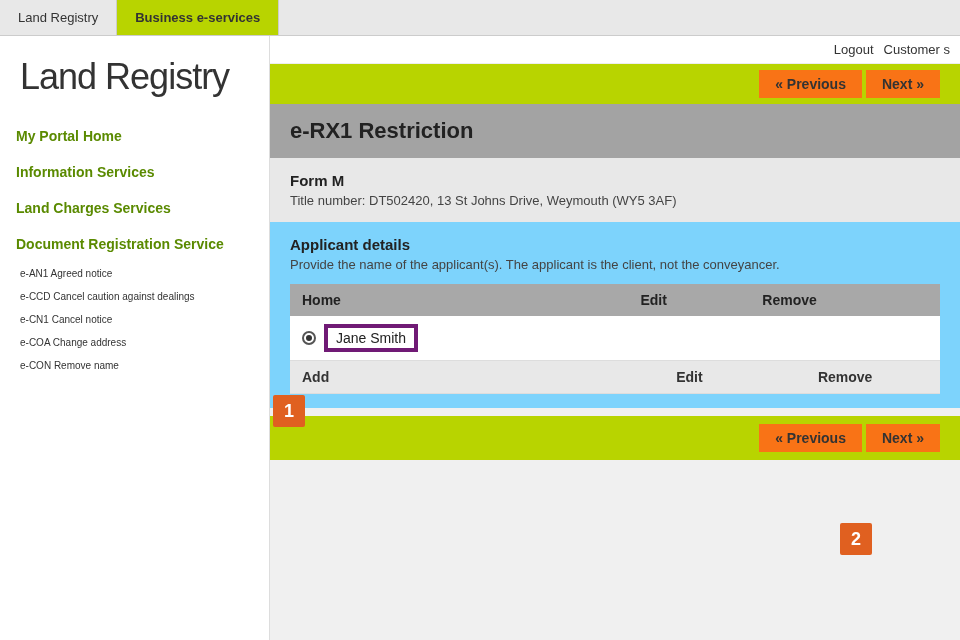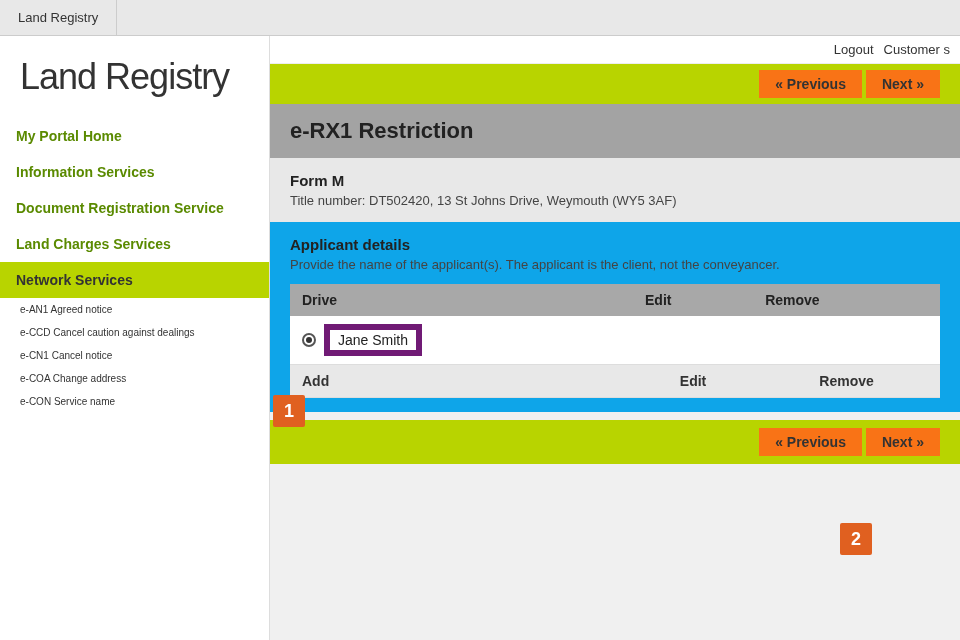--- a/index.html
+++ b/index.html
@@ -148,21 +148,21 @@
       font-size: 15px;
       color: #222;
       margin-bottom: 4px;
     }
     .form-section-subtitle {
       font-size: 13px;
       color: #444;
     }
 
     .applicant-section {
-      background: #0ea5e9;
+      background: #7dd3fc;
       padding: 14px 20px;
     }
     .applicant-title {
       font-weight: bold;
       font-size: 15px;
       color: #222;
       margin-bottom: 4px;
     }
     .applicant-desc {
       font-size: 13px;
@@ -207,21 +207,21 @@
       content: '';
       width: 6px;
       height: 6px;
       border-radius: 50%;
       background: #333;
       position: absolute;
       top: 2px;
       left: 2px;
     }
     .name-box {
-      border: 6px solid #701a75;
+      border: 4px solid #701a75;
       padding: 2px 8px;
       background: #fff;
       font-size: 14px;
       color: #222;
     }
 
     .action-row td {
       background: #e8e8e8;
       font-weight: bold;
       color: #333;
@@ -273,37 +273,37 @@
       position: relative;
     }
   </style>
 </head>
 <body>
 
 <div class="relative-wrapper">
 
   <div class="top-nav">
     <div class="top-nav-item">Land Registry</div>
+    <div class="top-nav-item active">Business e-services</div>
   </div>
 
   <div class="layout">
 
     <div class="sidebar">
       <div class="sidebar-logo">Land Registry</div>
       <div class="sidebar-top-links">
         <a class="sidebar-link">My Portal Home</a>
         <a class="sidebar-link">Information Services</a>
+        <a class="sidebar-link">Land Charges Services</a>
         <a class="sidebar-link">Document Registration Service</a>
-        <a class="sidebar-link">Land Charges Services</a>
-        <div class="sidebar-section-active">Network Services</div>
         <a class="sidebar-sub-item">e-AN1 Agreed notice</a>
         <a class="sidebar-sub-item">e-CCD Cancel caution against dealings</a>
         <a class="sidebar-sub-item">e-CN1 Cancel notice</a>
         <a class="sidebar-sub-item">e-COA Change address</a>
-        <a class="sidebar-sub-item">e-CON Service name</a>
+        <a class="sidebar-sub-item">e-CON Remove name</a>
       </div>
     </div>
 
     <div class="main-content">
 
       <div class="top-right-links">
         <span>Logout</span>
         <span>Customer s</span>
       </div>
 
@@ -321,21 +321,21 @@
           <div class="form-section-subtitle">Title number: DT502420, 13 St Johns Drive, Weymouth (WY5 3AF)</div>
         </div>
 
         <div class="applicant-section">
           <div class="applicant-title">Applicant details</div>
           <div class="applicant-desc">Provide the name of the applicant(s). The applicant is the client, not the conveyancer.</div>
 
           <table class="applicant-table">
             <thead>
               <tr>
-                <th>Drive</th>
+                <th>Home</th>
                 <th>Edit</th>
                 <th>Remove</th>
               </tr>
             </thead>
             <tbody>
               <tr>
                 <td>
                   <div class="name-cell">
                     <span class="radio-dot"></span>
                     <span class="name-box">Jane Smith</span>

